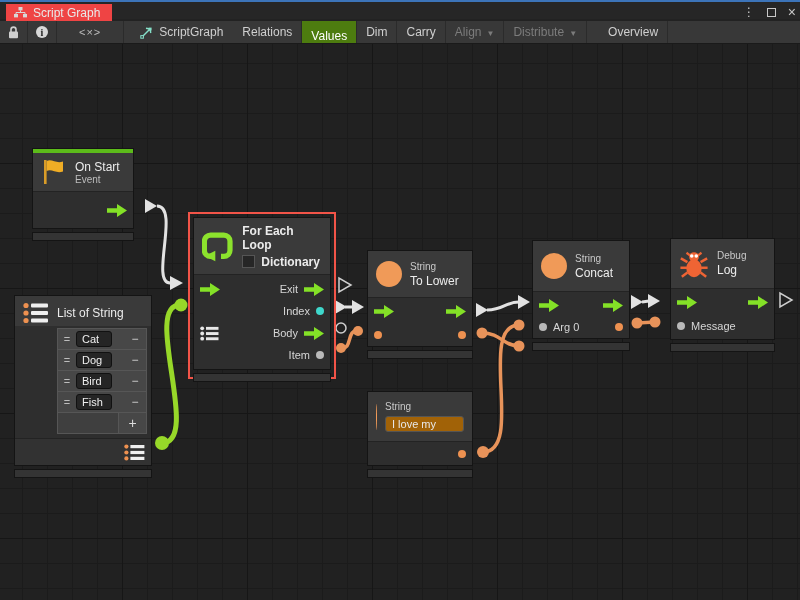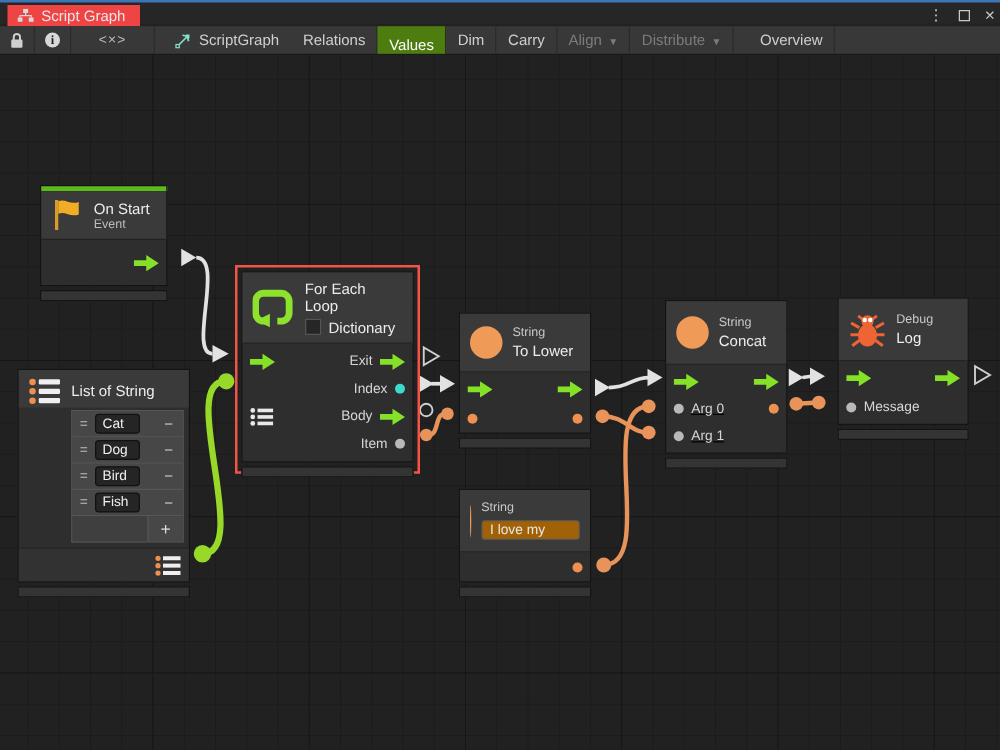--- a/index.html
+++ b/index.html
@@ -79,38 +79,38 @@
     padding:0 5px; height:16px; line-height:15px; min-width:36px; }
   .lminus { margin-left:auto; color:#cfcfcf; font-size:12px; width:14px; text-align:center; }
   .lplusrow { display:flex; justify-content:flex-end; background:#3f3f3f; }
   .lplus { width:28px; height:20px; background:#474747; border-left:1px solid #565656; color:#dcdcdc;
     font-size:14px; display:flex; align-items:center; justify-content:center; }
   #node-list .portrow { height:27px; border-top:1px solid #232323; background:#323232; }
 
   
   #sel-foreach { position:absolute; left:188px; top:168px; width:148px; height:167px; border:2px solid #f25448; }
   #node-foreach { left:193px; top:173px; width:138px; }
-  #node-foreach .nhead { height:57px; }
+  #node-foreach .nhead { height:57px;font-weight:bold; }
   #node-foreach .prow { height:22px; }
   .chkbox { width:13px; height:13px; background:#262626; border:1px solid #555; display:inline-block; margin-right:6px; }
 
   
   #node-tolower { left:367px; top:206px; width:106px; }
   #node-tolower .nhead { height:47px; }
   #node-tolower .prow { height:23px; }
 
   
   #node-literal { left:367px; top:347px; width:106px; }
   #node-literal .nhead { height:50px; }
   #node-literal .prow { height:23px; }
 
   
   #node-concat { left:532px; top:196px; width:98px; }
   #node-concat .nhead { height:51px; }
-  #node-concat .prow { height:22px;text-decoration:underline; }
+  #node-concat .prow { height:22px; }
 
   
   #node-log { left:670px; top:194px; width:105px; }
   #node-log .nhead { height:50px; }
   #node-log .prow { height:23px; }
 
   .licon { display:inline-block; }
 </style>
 </head>
 <body>
@@ -463,26 +463,20 @@
           </span>
         </div>
         <div class="prow">
           <span class="pleft">
             <span class="pdot dot-gray"></span>
             <span class="plabel">Arg 0</span>
           </span>
           <span class="pright">
               <span class="pdot dot-orange"></span>
             </span>
-        </div>
-        <div class="prow" style="margin-bottom:2px;">
-          <span class="pleft">
-            <span class="pdot dot-gray"></span>
-            <span class="plabel">Arg 1</span>
-          </span>
         </div>
       </div>
       <div class="nfooter"></div>
     </div>
 
     <div class="vnode" id="node-log">
       <div class="nbox">
         <div class="nhead">
           <svg width="30" height="32" viewBox="0 0 32 32">
             <g stroke="#ef6434" stroke-width="2.6">

